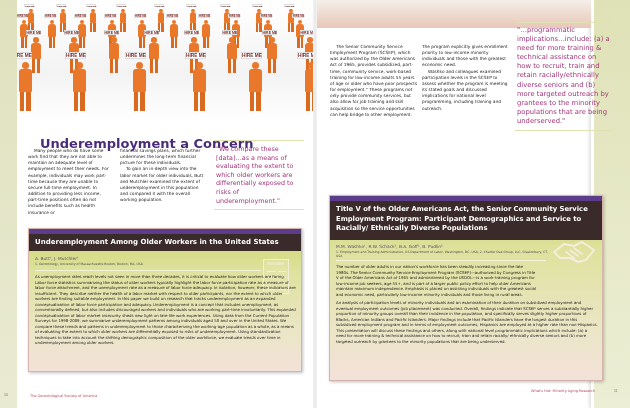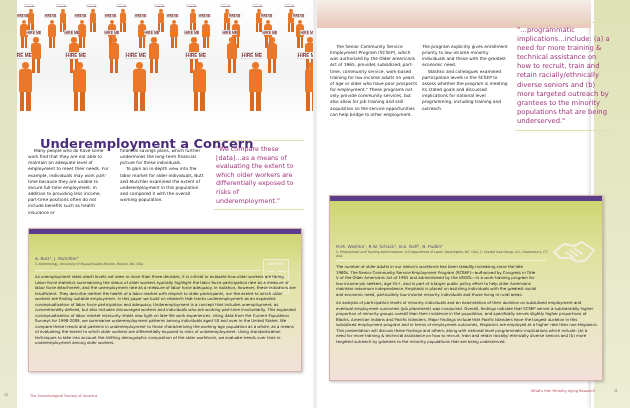--- a/index.html
+++ b/index.html
@@ -328,20 +328,21 @@
   </div>
   <div class="body-col" style="left:120px; top:148px; width:86px;">
     <p style="text-indent:0">financial savings plans, which further undermines the long-term financial picture for these individuals.</p>
     <p>To gain an in-depth view into the labor market for older individuals, Butt and Mutchler examined the extent of underemployment in this population and compared it with the overall working population.</p>
   </div>
 
   <div class="pull-quote pq1">"We compare these [data]…as a means of evaluating the extent to which older workers are differentially exposed to risks of underemployment."</div>
 
   <div class="abstract abs1">
     <div class="abs-top-strip"></div>
+    <div class="abs-head">Underemployment Among Older Workers in the United States</div>
     <div class="authors" style="top:27px;">A. Butt¹, J. Mutchler¹</div>
     <div class="affil" style="top:33px;">1. Gerontology, University of Massachusetts Boston, Boston, MA, USA</div>
     <div class="abs-divider" style="top:41px; width:226px;"></div>
     <div class="resume-icon">
       <div class="lbl">RESUME</div>
       <div class="ln" style="left:3px; top:11px; width:8px;"></div>
         <div class="ln" style="left:14px; top:11px; width:8px;"></div>
       <div class="ln" style="left:3px; top:17px; width:8px;"></div>
         <div class="ln" style="left:14px; top:17px; width:8px;"></div>
       <div class="ln" style="left:3px; top:23px; width:8px;"></div>
@@ -365,20 +366,21 @@
   </div>
   <div class="body-col" style="left:422px; top:44px; width:88px;">
     <p style="text-indent:0">The program explicitly gives enrollment priority to low-income minority individuals and those with the greatest economic need.</p>
     <p>Washko and colleagues examined participation levels in the SCSEP to assess whether the program is meeting its stated goals and discussed implications for national level programming, including training and outreach.</p>
   </div>
 
   <div class="pull-quote pq2">"…programmatic implications…include: (a) a need for more training &amp; technical assistance on how to recruit, train and retain racially/ethnically diverse seniors and (b) more targeted outreach by grantees to the minority populations that are being underserved."</div>
 
   <div class="abstract abs2">
     <div class="abs-top-strip"></div>
+    <div class="abs-head">Title V of the Older Americans Act, the Senior Community Service Employment Program: Participant Demographics and Service to Racially/ Ethnically Diverse Populations</div>
     <div class="authors" style="top:48px;">M.M. Washko¹, R.W. Schack², B.A. Goff², B. Pudlin²</div>
     <div class="affil" style="top:54px; width:215px;">1. Employment and Training Administration, US Department of Labor, Washington, DC, USA, 2. Charter Oak Group, LLC, Glastonbury, CT, USA</div>
     <div class="abs-divider" style="top:64px; width:210px;"></div>
     <svg class="handshake-icon" viewBox="0 0 44 26">
       <path d="M2 14 L12 6 L22 8 L30 4 L42 12 L34 22 L26 24 L18 20 L8 20 Z" fill="none" stroke="#f6ecdf" stroke-width="2" stroke-linejoin="round"></path>
       <path d="M18 12 L26 18 M22 10 L30 16 M14 14 L22 20" stroke="#f6ecdf" stroke-width="1.6" stroke-linecap="round"></path>
     </svg>
     <div class="abs-text" style="top:68px; width:262px;">
       <p style="width:200px;">The number of older adults in our nation's workforce has been steadily increasing since the late 1980s. The Senior Community Service Employment Program (SCSEP)—authorized by Congress in Title V of the Older Americans Act of 1965 and administered by the USDOL—is a work-training program for low-income job seekers, age 55+, and is part of a larger public policy effort to help older Americans maintain maximum independence. Emphasis is placed on assisting individuals with the greatest social and economic need, particularly low-income minority individuals and those living in rural areas.</p>
       <p>An analysis of participation levels of minority individuals and an examination of their duration on subsidized employment and eventual employment outcomes (job placement) was conducted. Overall, findings indicate that SCSEP serves a substantially higher proportion of minority groups overall than their incidence in the population, and specifically serves slightly higher proportions of Blacks, American Indians and Pacific Islanders. Major findings include that Pacific Islanders have the longest duration in this subsidized employment program and in terms of employment outcomes, Hispanics are employed at a higher rate than non-Hispanics. This presentation will discuss these findings and others, along with national level programmatic implications which include: (a) a need for more training &amp; technical assistance on how to recruit, train and retain racially/ ethnically diverse seniors and (b) more targeted outreach by grantees to the minority populations that are being underserved.</p>

